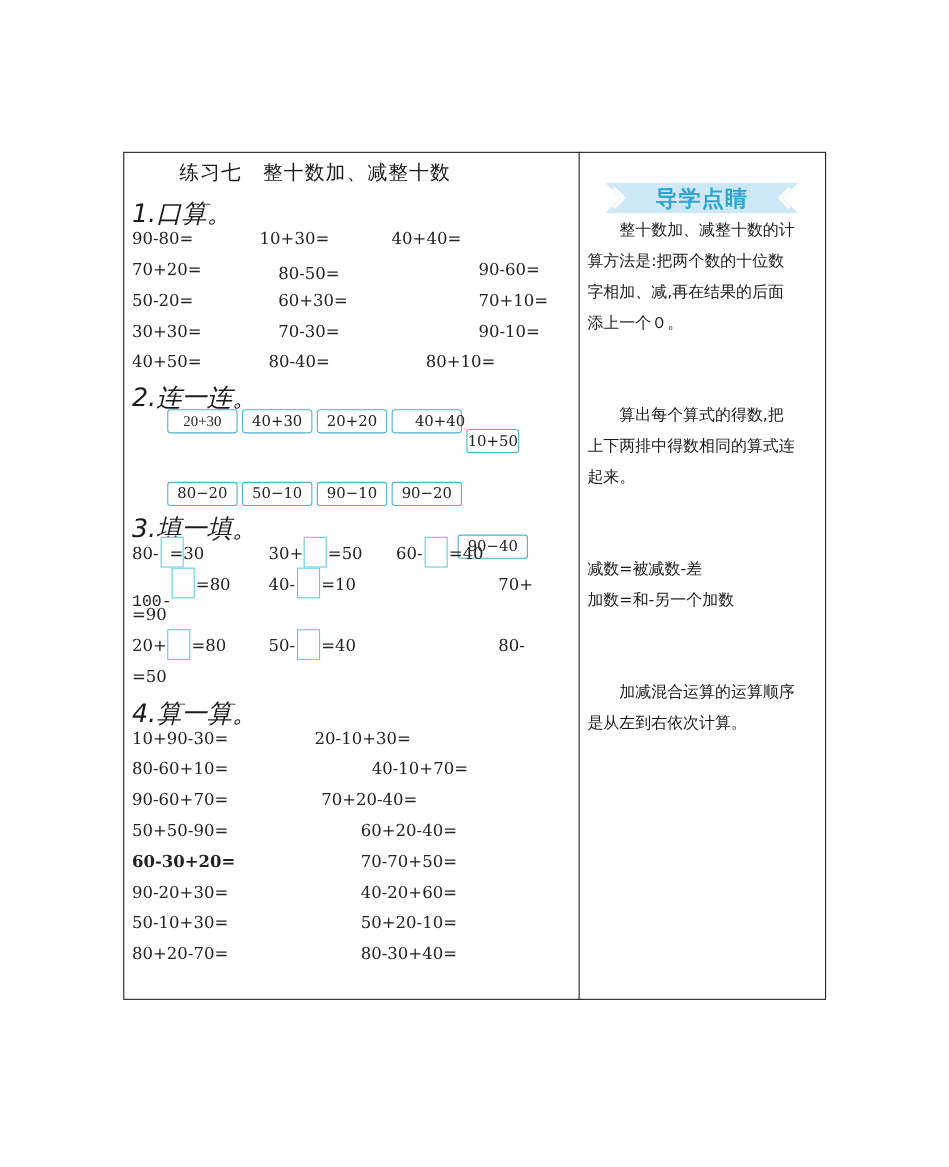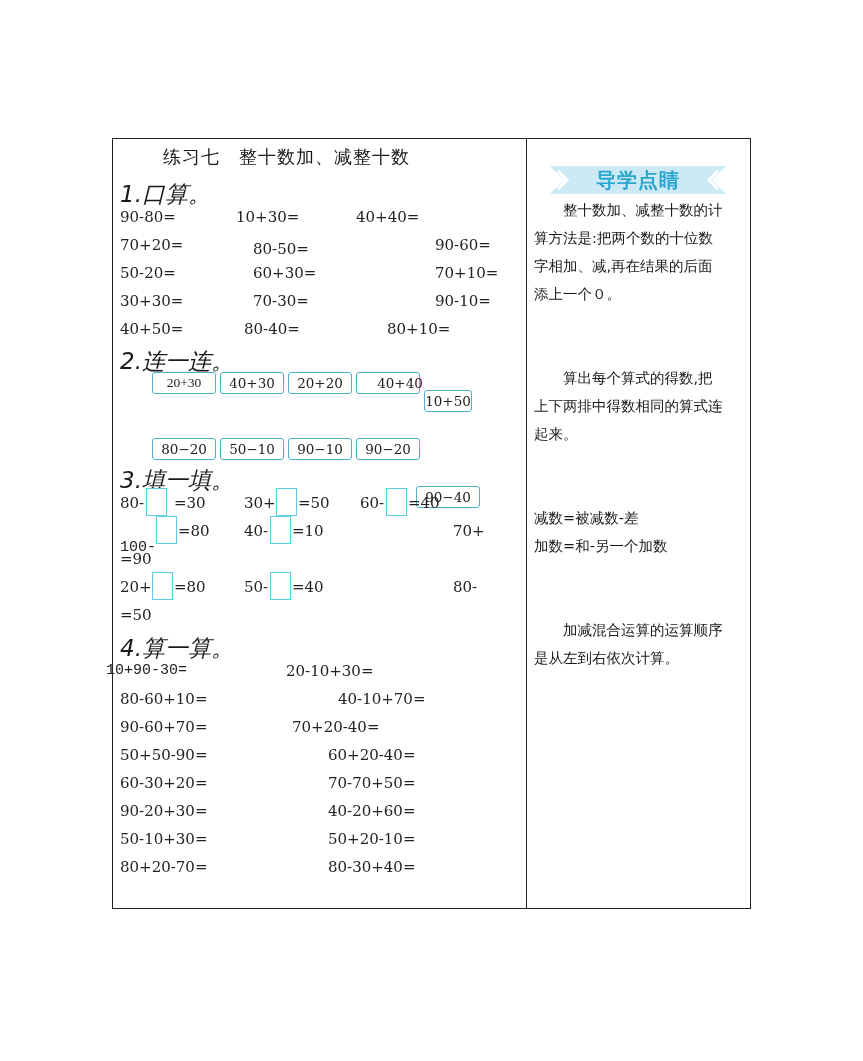--- a/index.html
+++ b/index.html
@@ -58,21 +58,21 @@
 <div class="cbox" style="left:152px;top:438px;width:64px;">80−20</div>
 <div class="cbox" style="left:220px;top:438px;width:64px;">50−10</div>
 <div class="cbox" style="left:288px;top:438px;width:64px;">90−10</div>
 <div class="cbox" style="left:356px;top:438px;width:64px;">90−20</div>
 <div class="cbox" style="left:416px;top:438px;width:64px;margin-top:48px;">90−40</div>
 
 <div class="abs h" style="left:120px;top:465px;">3.填一填。</div>
 
 <div class="abs eq" style="left:120px;top:494px;">80-</div>
 <div class="fbox" style="left:146px;top:488px;"></div>
-<div class="abs eq" style="left:174px;top:494px;">=30</div>
+<div class="abs eq" style="left:154px;top:494px;">=30</div>
 <div class="abs eq" style="left:244px;top:494px;">30+</div>
 <div class="fbox" style="left:276px;top:488px;"></div>
 <div class="abs eq" style="left:298px;top:494px;">=50</div>
 <div class="abs eq" style="left:360px;top:494px;">60-</div>
 <div class="fbox" style="left:386px;top:488px;"></div>
 <div class="abs eq" style="left:408px;top:494px;">=40</div>
 
 <div class="abs eq" style="left:120px;top:539px;font-family:Liberation Mono, monospace;">100-</div>
 <div class="fbox" style="left:156px;top:516px;"></div>
 <div class="abs eq" style="left:178px;top:522px;">=80</div>
@@ -85,29 +85,29 @@
 <div class="abs eq" style="left:120px;top:578px;">20+</div>
 <div class="fbox" style="left:152px;top:572px;"></div>
 <div class="abs eq" style="left:174px;top:578px;">=80</div>
 <div class="abs eq" style="left:244px;top:578px;">50-</div>
 <div class="fbox" style="left:270px;top:572px;"></div>
 <div class="abs eq" style="left:292px;top:578px;">=40</div>
 <div class="abs eq" style="left:453px;top:578px;">80-</div>
 <div class="abs eq" style="left:120px;top:606px;">=50</div>
 
 <div class="abs h" style="left:120px;top:633px;">4.算一算。</div>
-<div class="abs eq" style="left:106px;top:662px;font-family:Liberation Mono, monospace;">10+90-30=</div>
+<div class="abs eq" style="left:120px;top:662px;">10+90-30=</div>
 <div class="abs eq" style="left:286px;top:662px;">20-10+30=</div>
 <div class="abs eq" style="left:120px;top:690px;">80-60+10=</div>
 <div class="abs eq" style="left:338px;top:690px;">40-10+70=</div>
 <div class="abs eq" style="left:120px;top:718px;">90-60+70=</div>
 <div class="abs eq" style="left:292px;top:718px;">70+20-40=</div>
 <div class="abs eq" style="left:120px;top:746px;">50+50-90=</div>
 <div class="abs eq" style="left:328px;top:746px;">60+20-40=</div>
-<div class="abs eq" style="left:120px;top:774px;">60-30+20=</div>
+<div class="abs eq" style="left:120px;top:774px;font-weight:bold;">60-30+20=</div>
 <div class="abs eq" style="left:328px;top:774px;">70-70+50=</div>
 <div class="abs eq" style="left:120px;top:802px;">90-20+30=</div>
 <div class="abs eq" style="left:328px;top:802px;">40-20+60=</div>
 <div class="abs eq" style="left:120px;top:830px;">50-10+30=</div>
 <div class="abs eq" style="left:328px;top:830px;">50+20-10=</div>
 <div class="abs eq" style="left:120px;top:858px;">80+20-70=</div>
 <div class="abs eq" style="left:328px;top:858px;">80-30+40=</div>
 
 <div class="banner">
   <div class="banner-bg"></div>

